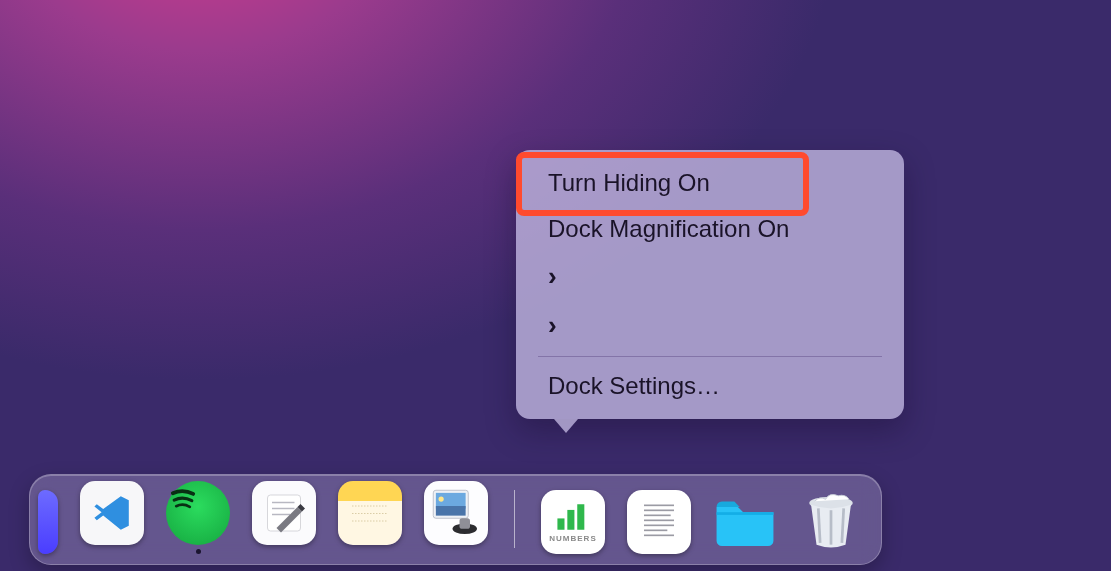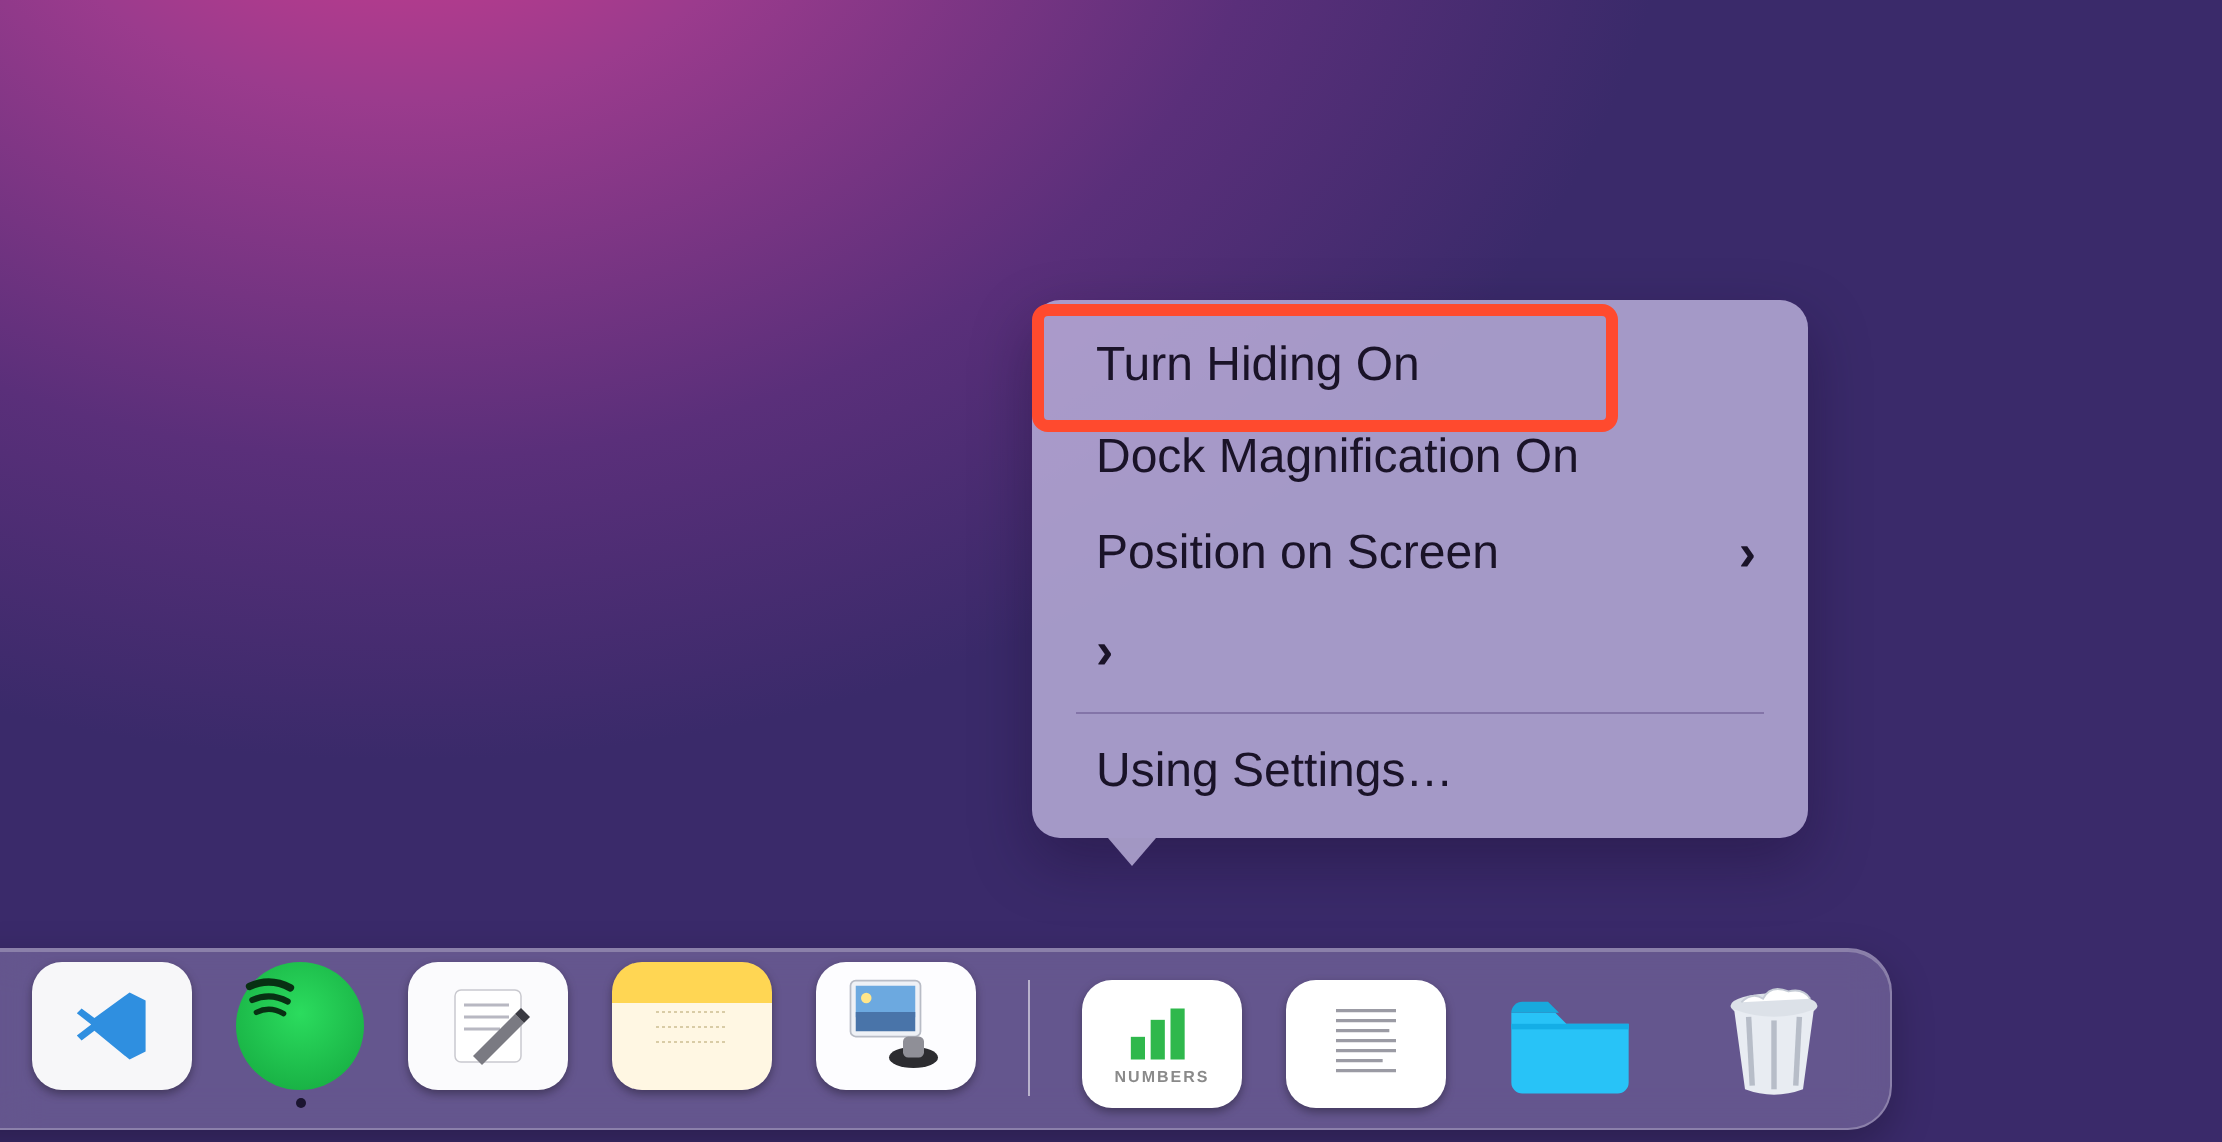--- a/index.html
+++ b/index.html
@@ -35,21 +35,21 @@
     width: 5px; height: 5px; border-radius: 50%;
     background: #1b1530; margin-top: 4px; opacity: 0;
   }
   .dock-item.running .dot { opacity: 1; }
   .separator {
     width: 1px; height: 58px;
     background: rgba(255,255,255,0.55);
     margin: 0 4px 6px 4px;
   }
   .tile {
-    width: 80px; height: 64px; border-radius: 15px;
+    width: 64px; height: 64px; border-radius: 15px;
     display: flex; align-items: center; justify-content: center;
     box-shadow: 0 2px 5px rgba(0,0,0,0.35);
   }
 
   
   .app-edge { background: linear-gradient(180deg,#6d6bff,#4a3dff); border-radius: 8px 15px 15px 8px; width: 20px; margin-left:-10px;}
   .vscode-tile { background: #f7f7f9; }
   .vscode-glyph { width: 40px; height: 40px; }
   .spotify-tile { background: radial-gradient(circle at 50% 40%, #2bdc5e, #14a63e); border-radius: 50%; width:64px; height:64px; }
   .spotify-bars { width:34px; height:34px; }
@@ -98,29 +98,28 @@
 <div class="desktop">
 
   <div class="ctx">
     <div class="ctx-item">
       <span>Turn Hiding On</span>
     </div>
     <div class="ctx-item">
       <span>Dock Magnification On</span>
     </div>
     <div class="ctx-item">
-      <span>Position on Screen</span>
       <span class="chev">›</span>
     </div>
     <div class="ctx-item">
       <span class="chev">›</span>
     </div>
     <div class="ctx-sep"></div>
     <div class="ctx-item">
-      <span>Using Settings…</span>
+      <span>Dock Settings…</span>
     </div>
   </div>
   <div class="highlight-box"></div>
 
   <div class="dock-wrap">
     <div class="dock" style="margin-left:-200px;">
 
       <div class="dock-item">
         <div class="tile app-edge"></div>
       </div>

